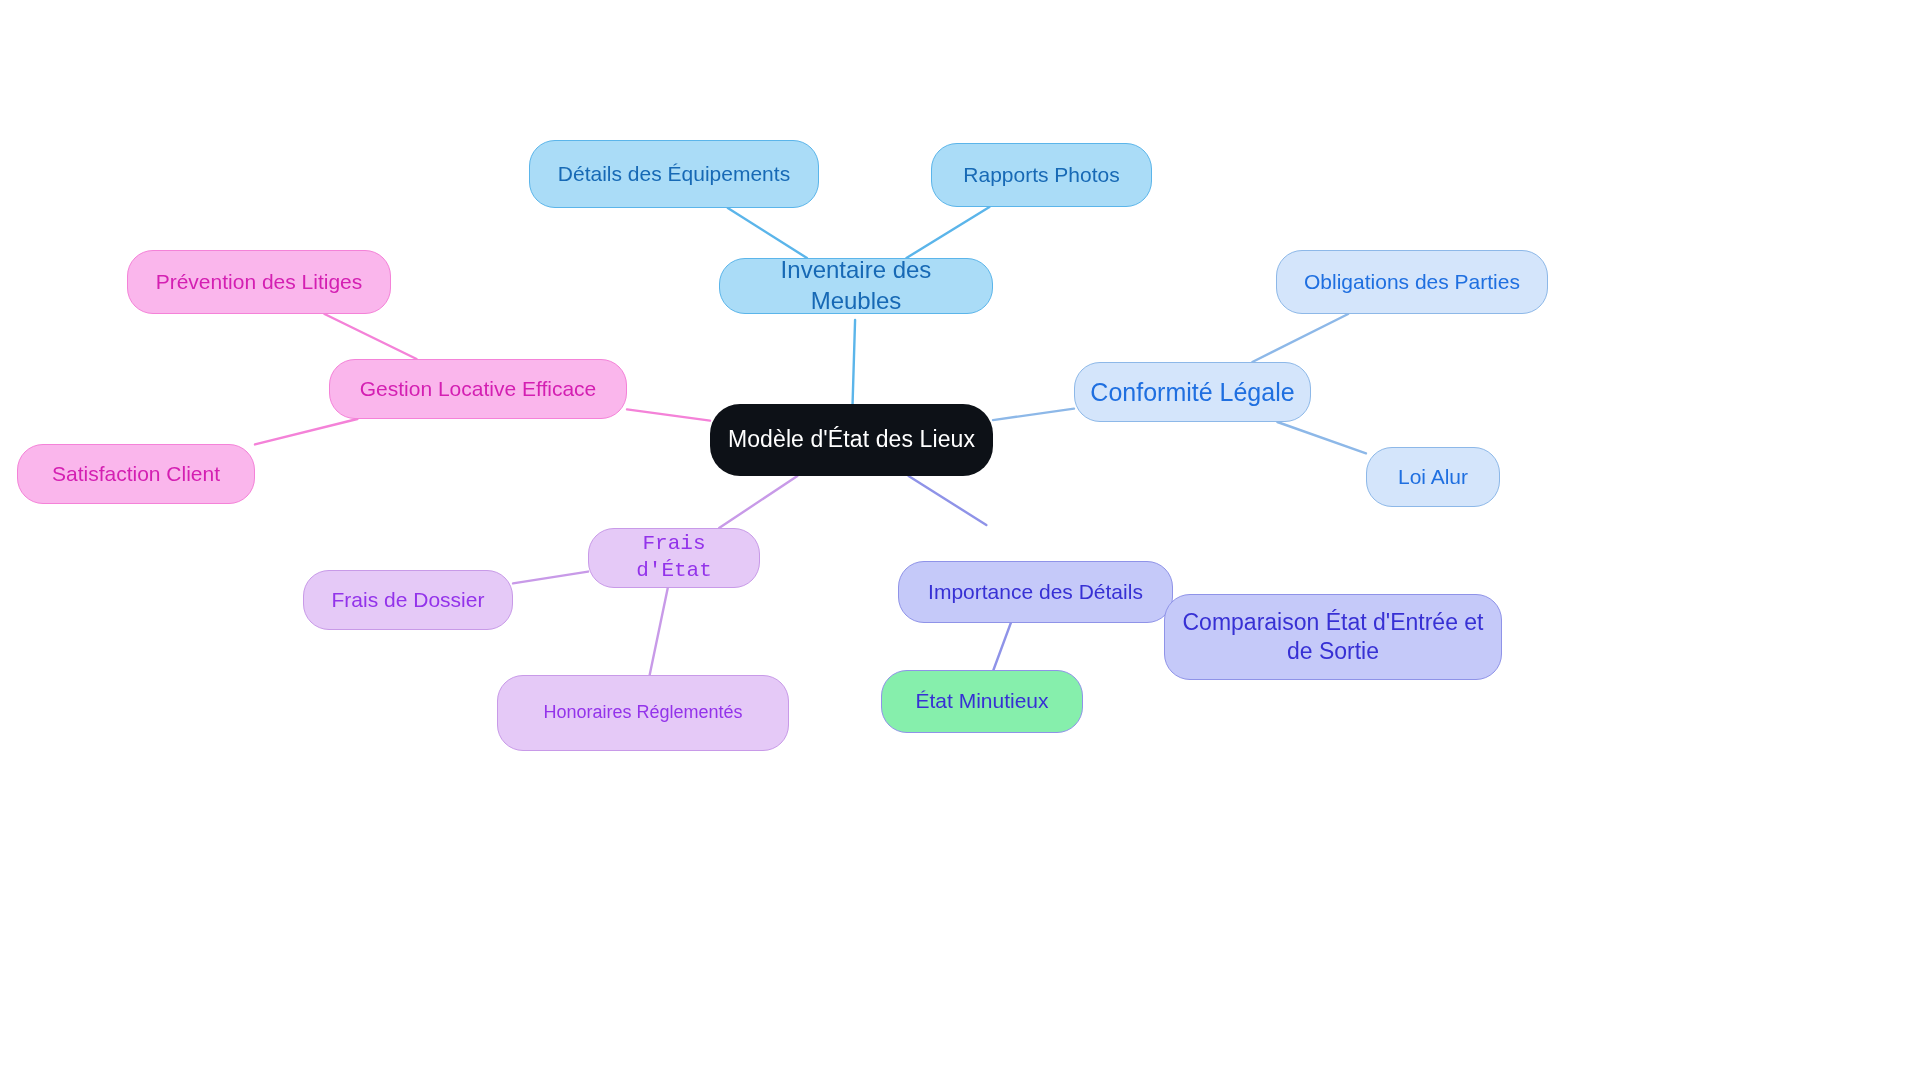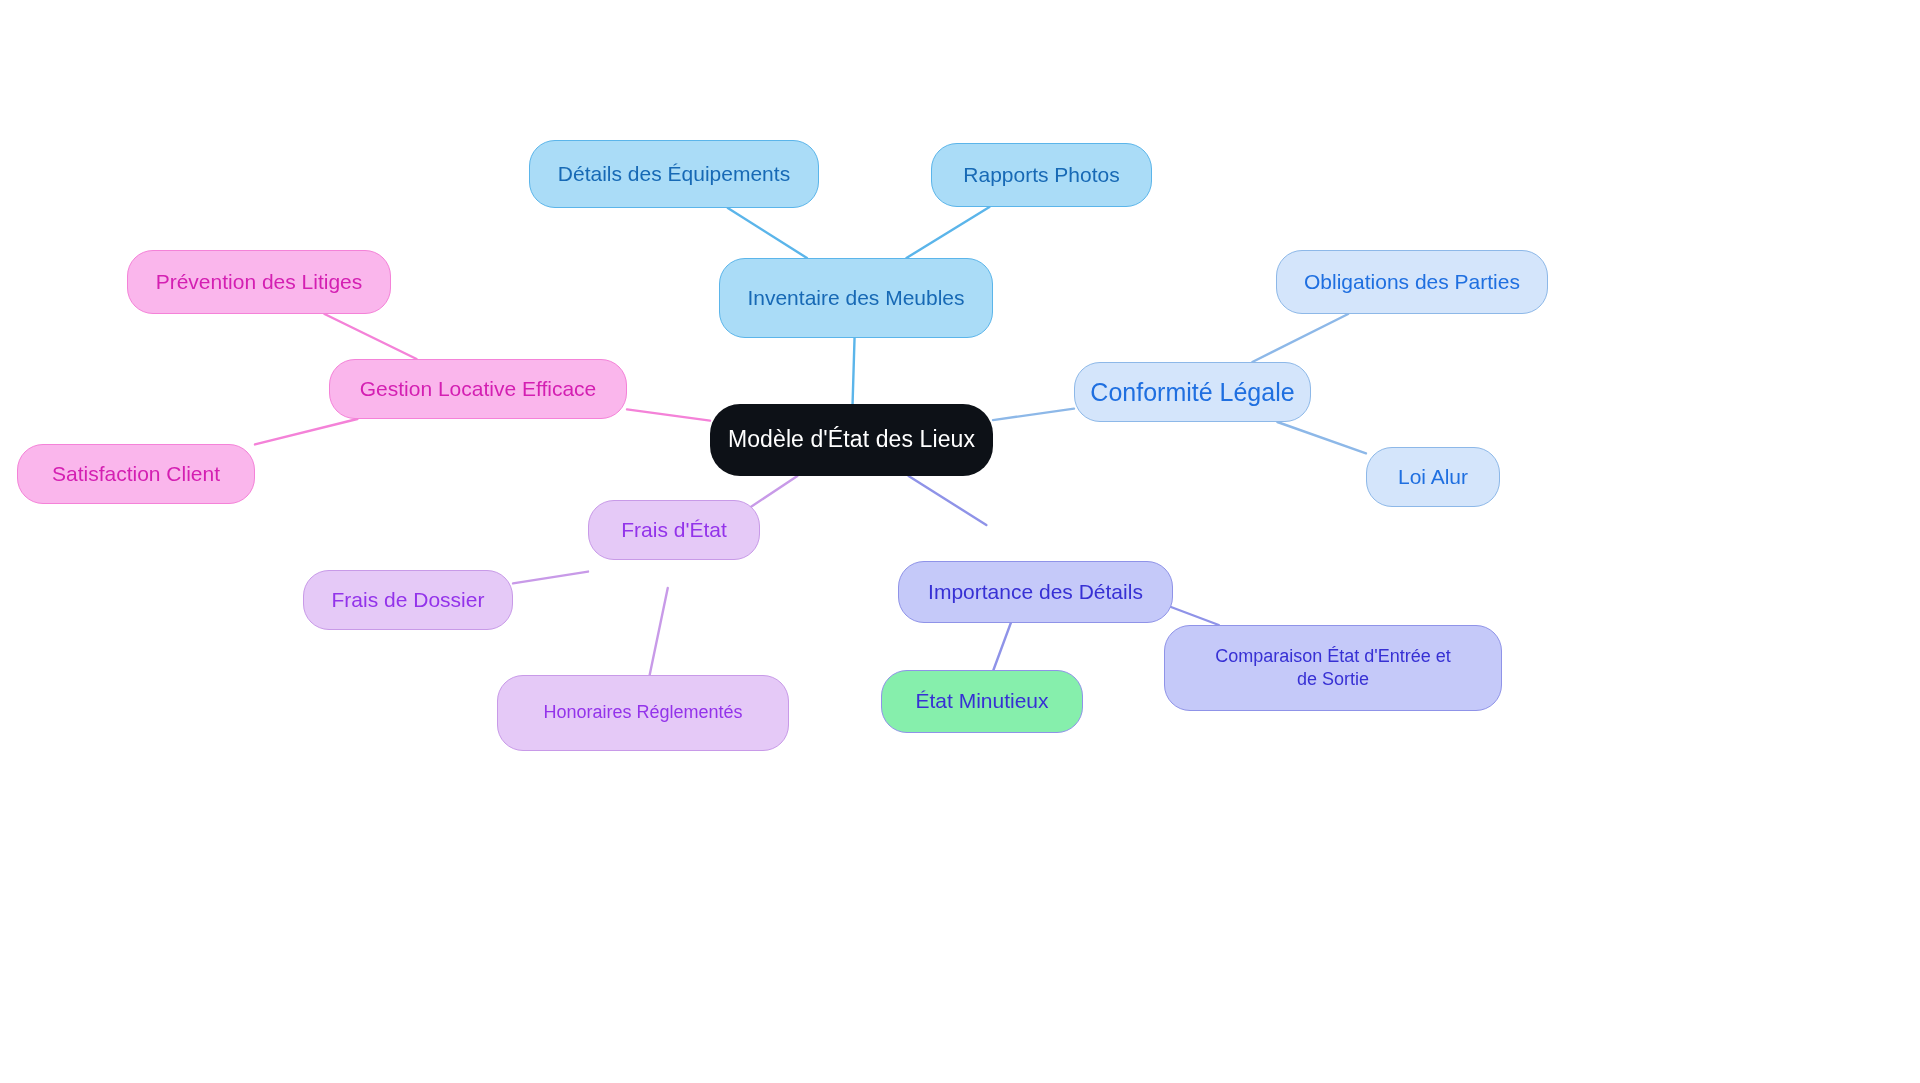--- a/index.html
+++ b/index.html
@@ -61,30 +61,30 @@
       <line x1="357.2941176470588" y1="419" x2="255" y2="444.4239766081871" stroke="#f482d8" stroke-width="2.4" stroke-linecap="round"></line>
       <line x1="797.3474576271186" y1="476" x2="719.1271186440678" y2="528" stroke="#c89ae8" stroke-width="2.4" stroke-linecap="round"></line>
       <line x1="588" y1="571.578947368421" x2="513" y2="583.421052631579" stroke="#c89ae8" stroke-width="2.4" stroke-linecap="round"></line>
       <line x1="667.7583892617449" y1="588" x2="649.6577181208054" y2="675" stroke="#c89ae8" stroke-width="2.4" stroke-linecap="round"></line>
       <line x1="908.6034482758621" y1="476" x2="986.3275862068965" y2="525" stroke="#8f93e8" stroke-width="2.4" stroke-linecap="round"></line>
       <line x1="1024.0620689655173" y1="587" x2="993.4379310344827" y2="670" stroke="#8f93e8" stroke-width="2.4" stroke-linecap="round"></line>
       <line x1="1117.84375" y1="587" x2="1218.78125" y2="625" stroke="#8f93e8" stroke-width="2.4" stroke-linecap="round"></line>
     </svg>
   <div id="node-layer">
       <div class="node root" style="left: 710px; top: 404px; width: 283px; height: 72px; background: rgb(13, 17, 23); color: rgb(255, 255, 255); border-color: rgb(13, 17, 23); font-size: 23px;">Modèle d'État des Lieux</div>
-      <div class="node" style="left: 719px; top: 258px; width: 274px; height: 80px; background: rgb(170, 220, 247); color: rgb(23, 105, 181); border-color: rgb(91, 181, 234); font-size: 21px;">Inventaire des Meubles</div>
+      <div class="node" style="left: 719px; top: 258px; width: 274px; height: 56px; background: rgb(170, 220, 247); color: rgb(23, 105, 181); border-color: rgb(91, 181, 234); font-size: 24px;">Inventaire des Meubles</div>
       <div class="node" style="left: 529px; top: 140px; width: 290px; height: 68px; background: rgb(170, 220, 247); color: rgb(23, 105, 181); border-color: rgb(91, 181, 234); font-size: 21px;">Détails des Équipements</div>
       <div class="node" style="left: 931px; top: 143px; width: 221px; height: 64px; background: rgb(170, 220, 247); color: rgb(23, 105, 181); border-color: rgb(91, 181, 234); font-size: 21px;">Rapports Photos</div>
       <div class="node" style="left: 1074px; top: 362px; width: 237px; height: 60px; background: rgb(212, 229, 251); color: rgb(31, 111, 224); border-color: rgb(141, 184, 232); font-size: 25px;">Conformité Légale</div>
       <div class="node" style="left: 1276px; top: 250px; width: 272px; height: 64px; background: rgb(212, 229, 251); color: rgb(31, 111, 224); border-color: rgb(141, 184, 232); font-size: 21px;">Obligations des Parties</div>
       <div class="node" style="left: 1366px; top: 447px; width: 134px; height: 60px; background: rgb(212, 229, 251); color: rgb(31, 111, 224); border-color: rgb(141, 184, 232); font-size: 21px;">Loi Alur</div>
       <div class="node" style="left: 329px; top: 359px; width: 298px; height: 60px; background: rgb(250, 182, 236); color: rgb(212, 31, 178); border-color: rgb(244, 130, 216); font-size: 21px;">Gestion Locative Efficace</div>
       <div class="node" style="left: 127px; top: 250px; width: 264px; height: 64px; background: rgb(250, 182, 236); color: rgb(212, 31, 178); border-color: rgb(244, 130, 216); font-size: 21px;">Prévention des Litiges</div>
       <div class="node" style="left: 17px; top: 444px; width: 238px; height: 60px; background: rgb(250, 182, 236); color: rgb(212, 31, 178); border-color: rgb(244, 130, 216); font-size: 21px;">Satisfaction Client</div>
-      <div class="node" style="left: 588px; top: 500px; width: 172px; height: 60px; background: rgb(229, 201, 247); color: rgb(147, 51, 234); border-color: rgb(200, 154, 232); font-size: 21px;">Frais d'État</div>
+      <div class="node" style="left: 588px; top: 528px; width: 172px; height: 60px; background: rgb(229, 201, 247); color: rgb(147, 51, 234); border-color: rgb(200, 154, 232); font-size: 21px; font-family: Liberation Mono, monospace;">Frais d'État</div>
       <div class="node" style="left: 303px; top: 570px; width: 210px; height: 60px; background: rgb(229, 201, 247); color: rgb(147, 51, 234); border-color: rgb(200, 154, 232); font-size: 21px;">Frais de Dossier</div>
       <div class="node" style="left: 497px; top: 675px; width: 292px; height: 76px; background: rgb(229, 201, 247); color: rgb(147, 51, 234); border-color: rgb(200, 154, 232); font-size: 18px; text-align: right;">Honoraires Réglementés</div>
       <div class="node" style="left: 898px; top: 525px; width: 275px; height: 62px; background: rgb(197, 201, 249); color: rgb(55, 48, 212); border-color: rgb(143, 147, 232); font-size: 21px; margin-top: 36px;">Importance des Détails</div>
       <div class="node" style="left: 881px; top: 670px; width: 202px; height: 63px; background: #86efac; color: rgb(55, 48, 212); border-color: rgb(143, 147, 232); font-size: 21px;">État Minutieux</div>
-      <div class="node" style="left: 1164px; top: 625px; width: 338px; height: 86px; background: rgb(197, 201, 249); color: rgb(55, 48, 212); border-color: rgb(143, 147, 232); font-size: 18px;">Comparaison État d'Entrée et
+      <div class="node" style="left: 1164px; top: 594px; width: 338px; height: 86px; background: rgb(197, 201, 249); color: rgb(55, 48, 212); border-color: rgb(143, 147, 232); font-size: 23px;">Comparaison État d'Entrée et
 de Sortie</div>
     </div>
 </div>
 
 </body></html>

